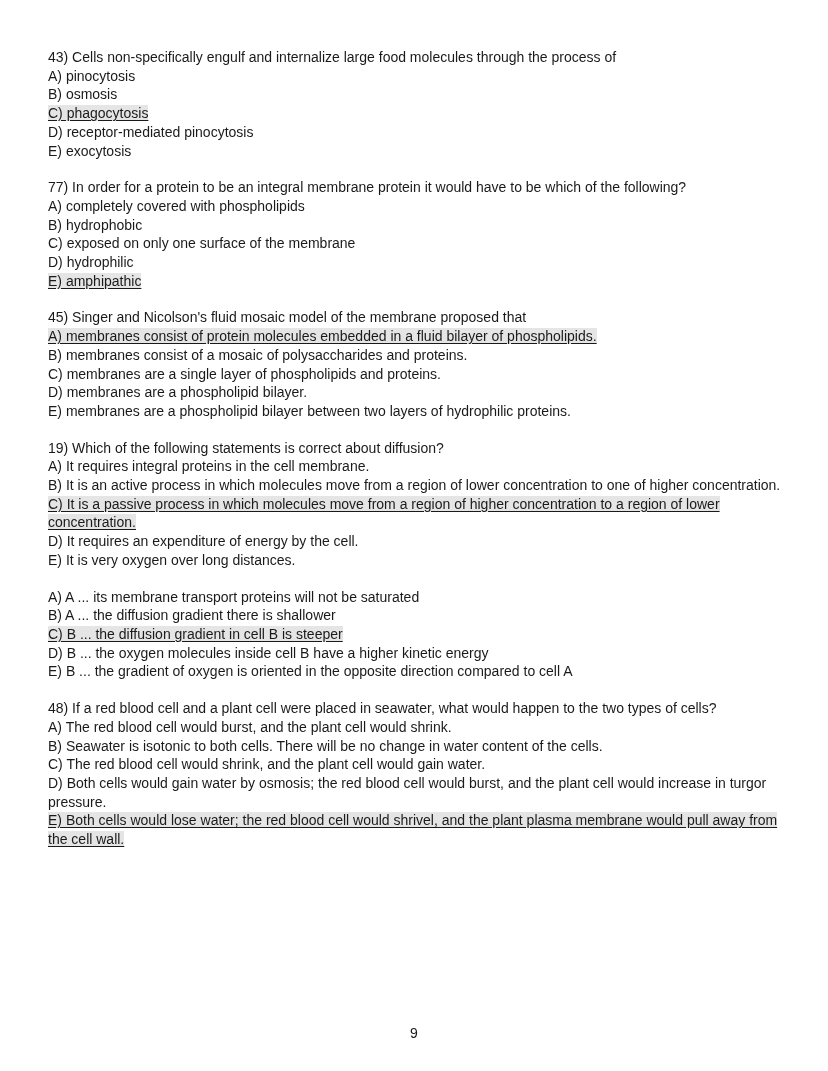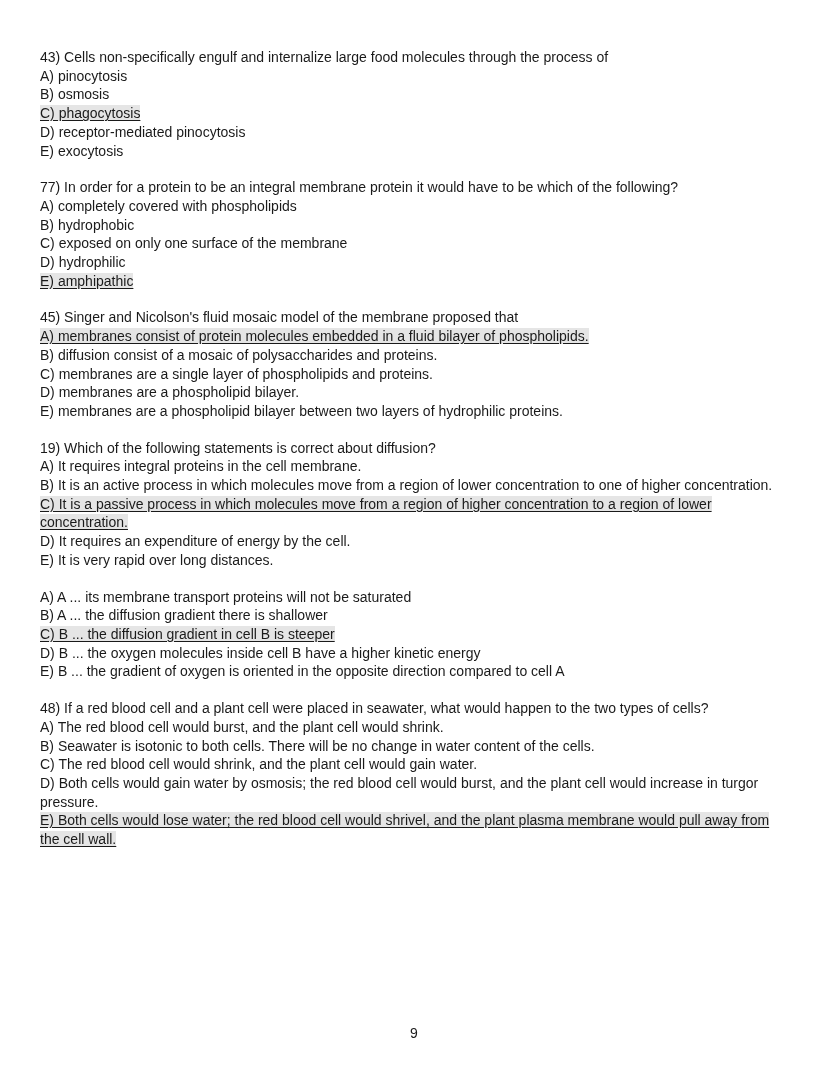--- a/index.html
+++ b/index.html
@@ -14,21 +14,21 @@
     background: #ffffff;
     font-family: "Liberation Sans", sans-serif;
     font-size: 14px;
     line-height: 18.7px;
     color: #1a1a1a;
     overflow: hidden;
     box-sizing: border-box;
   }
   .body-col {
     position: absolute;
-    left: 40px;
+    left: 48px;
     top: 48px;
     width: 734px;
   }
   .qblock {
     margin: 0 0 18px 0;
   }
   .qblock:last-child {
     margin-bottom: 0;
   }
   .stem, .opt {
@@ -80,32 +80,32 @@
         <p class="stem">77) In order for a protein to be an integral membrane protein it would have to be which of the following?</p>
         <p class="answer-line opt">A) completely covered with phospholipids</p>
         <p class="answer-line opt">B) hydrophobic</p>
         <p class="answer-line opt">C) exposed on only one surface of the membrane</p>
         <p class="answer-line opt">D) hydrophilic</p>
         <p class="answer-line"><span class="opt answer"><span class="hl">E) amphipathic</span></span></p>
       </div>
       <div class="qblock">
         <p class="stem">45) Singer and Nicolson's fluid mosaic model of the membrane proposed that</p>
         <p class="answer-line"><span class="opt answer"><span class="hl">A) membranes consist of protein molecules embedded in a fluid bilayer of phospholipids.</span></span></p>
-        <p class="answer-line opt">B) diffusion consist of a mosaic of polysaccharides and proteins.</p>
+        <p class="answer-line opt">B) membranes consist of a mosaic of polysaccharides and proteins.</p>
         <p class="answer-line opt">C) membranes are a single layer of phospholipids and proteins.</p>
         <p class="answer-line opt">D) membranes are a phospholipid bilayer.</p>
         <p class="answer-line opt">E) membranes are a phospholipid bilayer between two layers of hydrophilic proteins.</p>
       </div>
       <div class="qblock">
         <p class="stem">19) Which of the following statements is correct about diffusion?</p>
         <p class="answer-line opt">A) It requires integral proteins in the cell membrane.</p>
         <p class="answer-line opt">B) It is an active process in which molecules move from a region of lower concentration to one of higher concentration.</p>
         <p class="answer-line"><span class="opt answer"><span class="hl">C) It is a passive process in which molecules move from a region of higher concentration to a region of lower concentration.</span></span></p>
         <p class="answer-line opt">D) It requires an expenditure of energy by the cell.</p>
-        <p class="answer-line opt">E) It is very rapid over long distances.</p>
+        <p class="answer-line opt">E) It is very oxygen over long distances.</p>
       </div>
       <div class="qblock">
         <p class="answer-line opt">A) A ... its membrane transport proteins will not be saturated</p>
         <p class="answer-line opt">B) A ... the diffusion gradient there is shallower</p>
         <p class="answer-line"><span class="opt answer"><span class="hl">C) B ... the diffusion gradient in cell B is steeper</span></span></p>
         <p class="answer-line opt">D) B ... the oxygen molecules inside cell B have a higher kinetic energy</p>
         <p class="answer-line opt">E) B ... the gradient of oxygen is oriented in the opposite direction compared to cell A</p>
       </div>
       <div class="qblock">
         <p class="stem">48) If a red blood cell and a plant cell were placed in seawater, what would happen to the two types of cells?</p>

